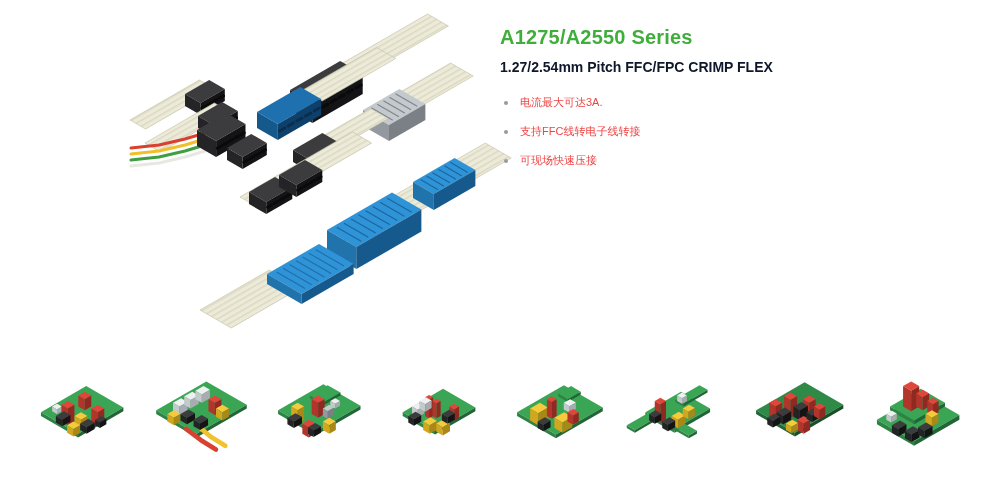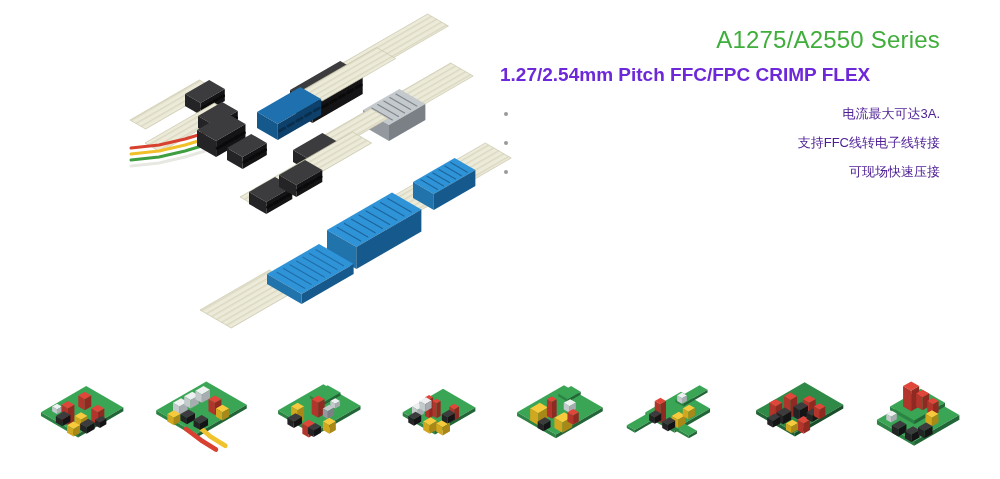--- a/index.html
+++ b/index.html
@@ -4,24 +4,24 @@
 <style>
   html,body{margin:0;padding:0;}
   body{
     width:1000px;height:479px;position:relative;overflow:hidden;
     background:#ffffff;
     font-family:"Liberation Sans", sans-serif;
   }
   .page{position:absolute;inset:0;}
   .art{position:absolute;left:45px;top:2px;width:470px;height:335px;}
   .info{position:absolute;left:500px;top:26px;width:440px;}
-  .title{font-size:24px;font-weight:400;color:#3fae3a;margin:0;letter-spacing:.2px;text-align:right;}
-  .subtitle{font-size:19px;font-weight:700;color:#6d28d9;margin:10px 0 0;}
+  .title{font-size:20px;font-weight:700;color:#3fae3a;margin:0;letter-spacing:.2px;}
+  .subtitle{font-size:14px;font-weight:700;color:#0f172a;margin:10px 0 0;}
   .features{list-style:none;margin:13px 0 0;padding:0;}
-  .features li{font-size:13px;color:#4c1d95;line-height:29px;display:flex;align-items:center;justify-content:space-between;}
+  .features li{font-size:11px;color:#ef4444;line-height:29px;display:flex;align-items:center;}
   .dot{width:4px;height:4px;border-radius:50%;background:#9a9a9a;margin:0 12px 0 4px;flex:none;}
   .gallery{
     position:absolute;left:26px;right:26px;top:345px;height:122px;
     display:flex;justify-content:space-between;align-items:flex-end;
   }
   .thumb{margin:0;width:112px;height:118px;cursor:pointer;}
   .thumb svg{width:100%;height:100%;display:block;}
 </style>
 </head>
 <body>

